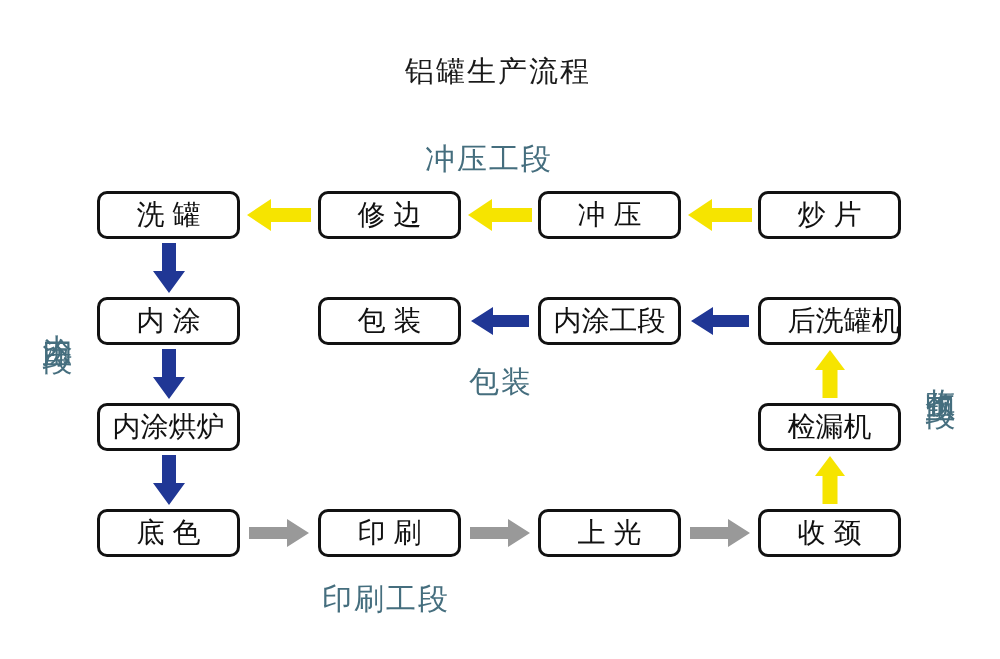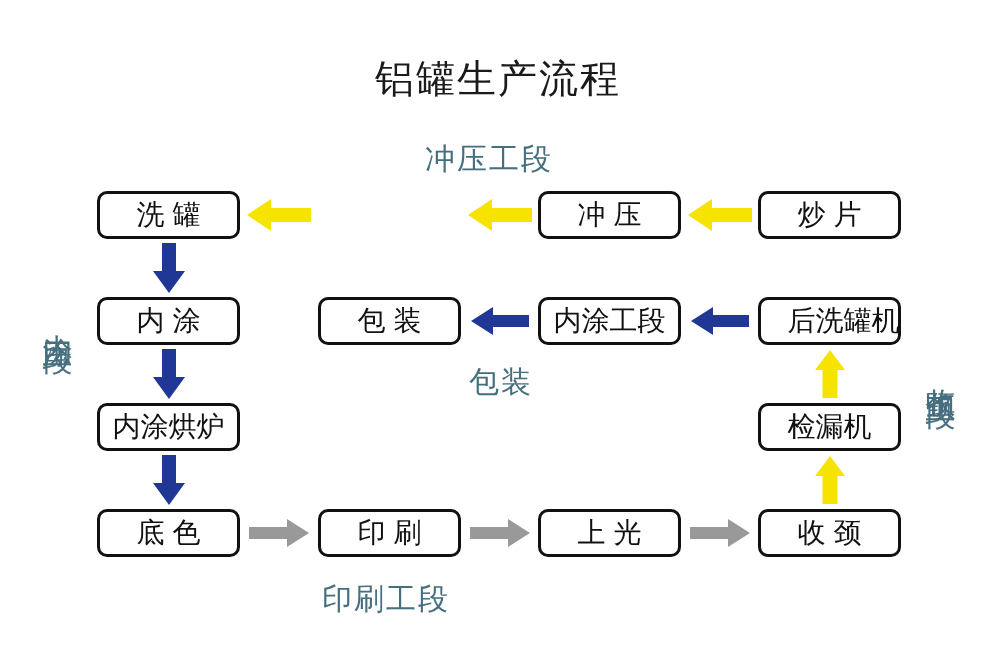--- a/index.html
+++ b/index.html
@@ -3,21 +3,21 @@
 <meta charset="utf-8">
 <style>
   html,body{margin:0;padding:0;background:#fff;}
   #stage{
     position:relative;width:1000px;height:659px;overflow:hidden;
     background:var(--bg,#ffffff);
     font-family:"Liberation Sans","DejaVu Sans",sans-serif;
   }
   .title{
     position:absolute;left:498px;top:52px;transform:translateX(-50%);
-    font-size:39px;letter-spacing:2px;white-space:nowrap;
+    font-size:29px;letter-spacing:2px;white-space:nowrap;
     color:var(--title-color,#1a1a1a);font-weight:500;
   }
   .lbl{
     position:absolute;color:var(--teal,#456e7e);
     font-size:30px;letter-spacing:2px;white-space:nowrap;
   }
   .lbl.vert{
     writing-mode:vertical-rl;text-orientation:upright;letter-spacing:4px;
   }
   #lbl-stamping{left:489px;top:139px;transform:translateX(-50%);}
@@ -38,20 +38,23 @@
 
 <div id="stage">
   <div class="title">铝罐生产流程</div>
   <div class="lbl" id="lbl-stamping">冲压工段</div>
   <div class="lbl" id="lbl-packing">包装</div>
   <div class="lbl" id="lbl-printing">印刷工段</div>
   <div class="lbl vert" id="lbl-inner-coating">内涂工段</div>
   <div class="lbl vert" id="lbl-necking">收颈工段</div>
 <div class="flow-node" style="left: 97px; top: 191px;">
       <span>洗 罐</span>
+    </div>
+    <div class="flow-node" style="left: 318px; top: 191px;">
+      <span>修 边</span>
     </div>
     <div class="flow-node" style="left: 538px; top: 191px;">
       <span>冲 压</span>
     </div>
     <div class="flow-node" style="left: 758px; top: 191px;">
       <span>炒 片</span>
     </div>
     <div class="flow-node" style="left: 97px; top: 297px;">
       <span>内 涂</span>
     </div>

